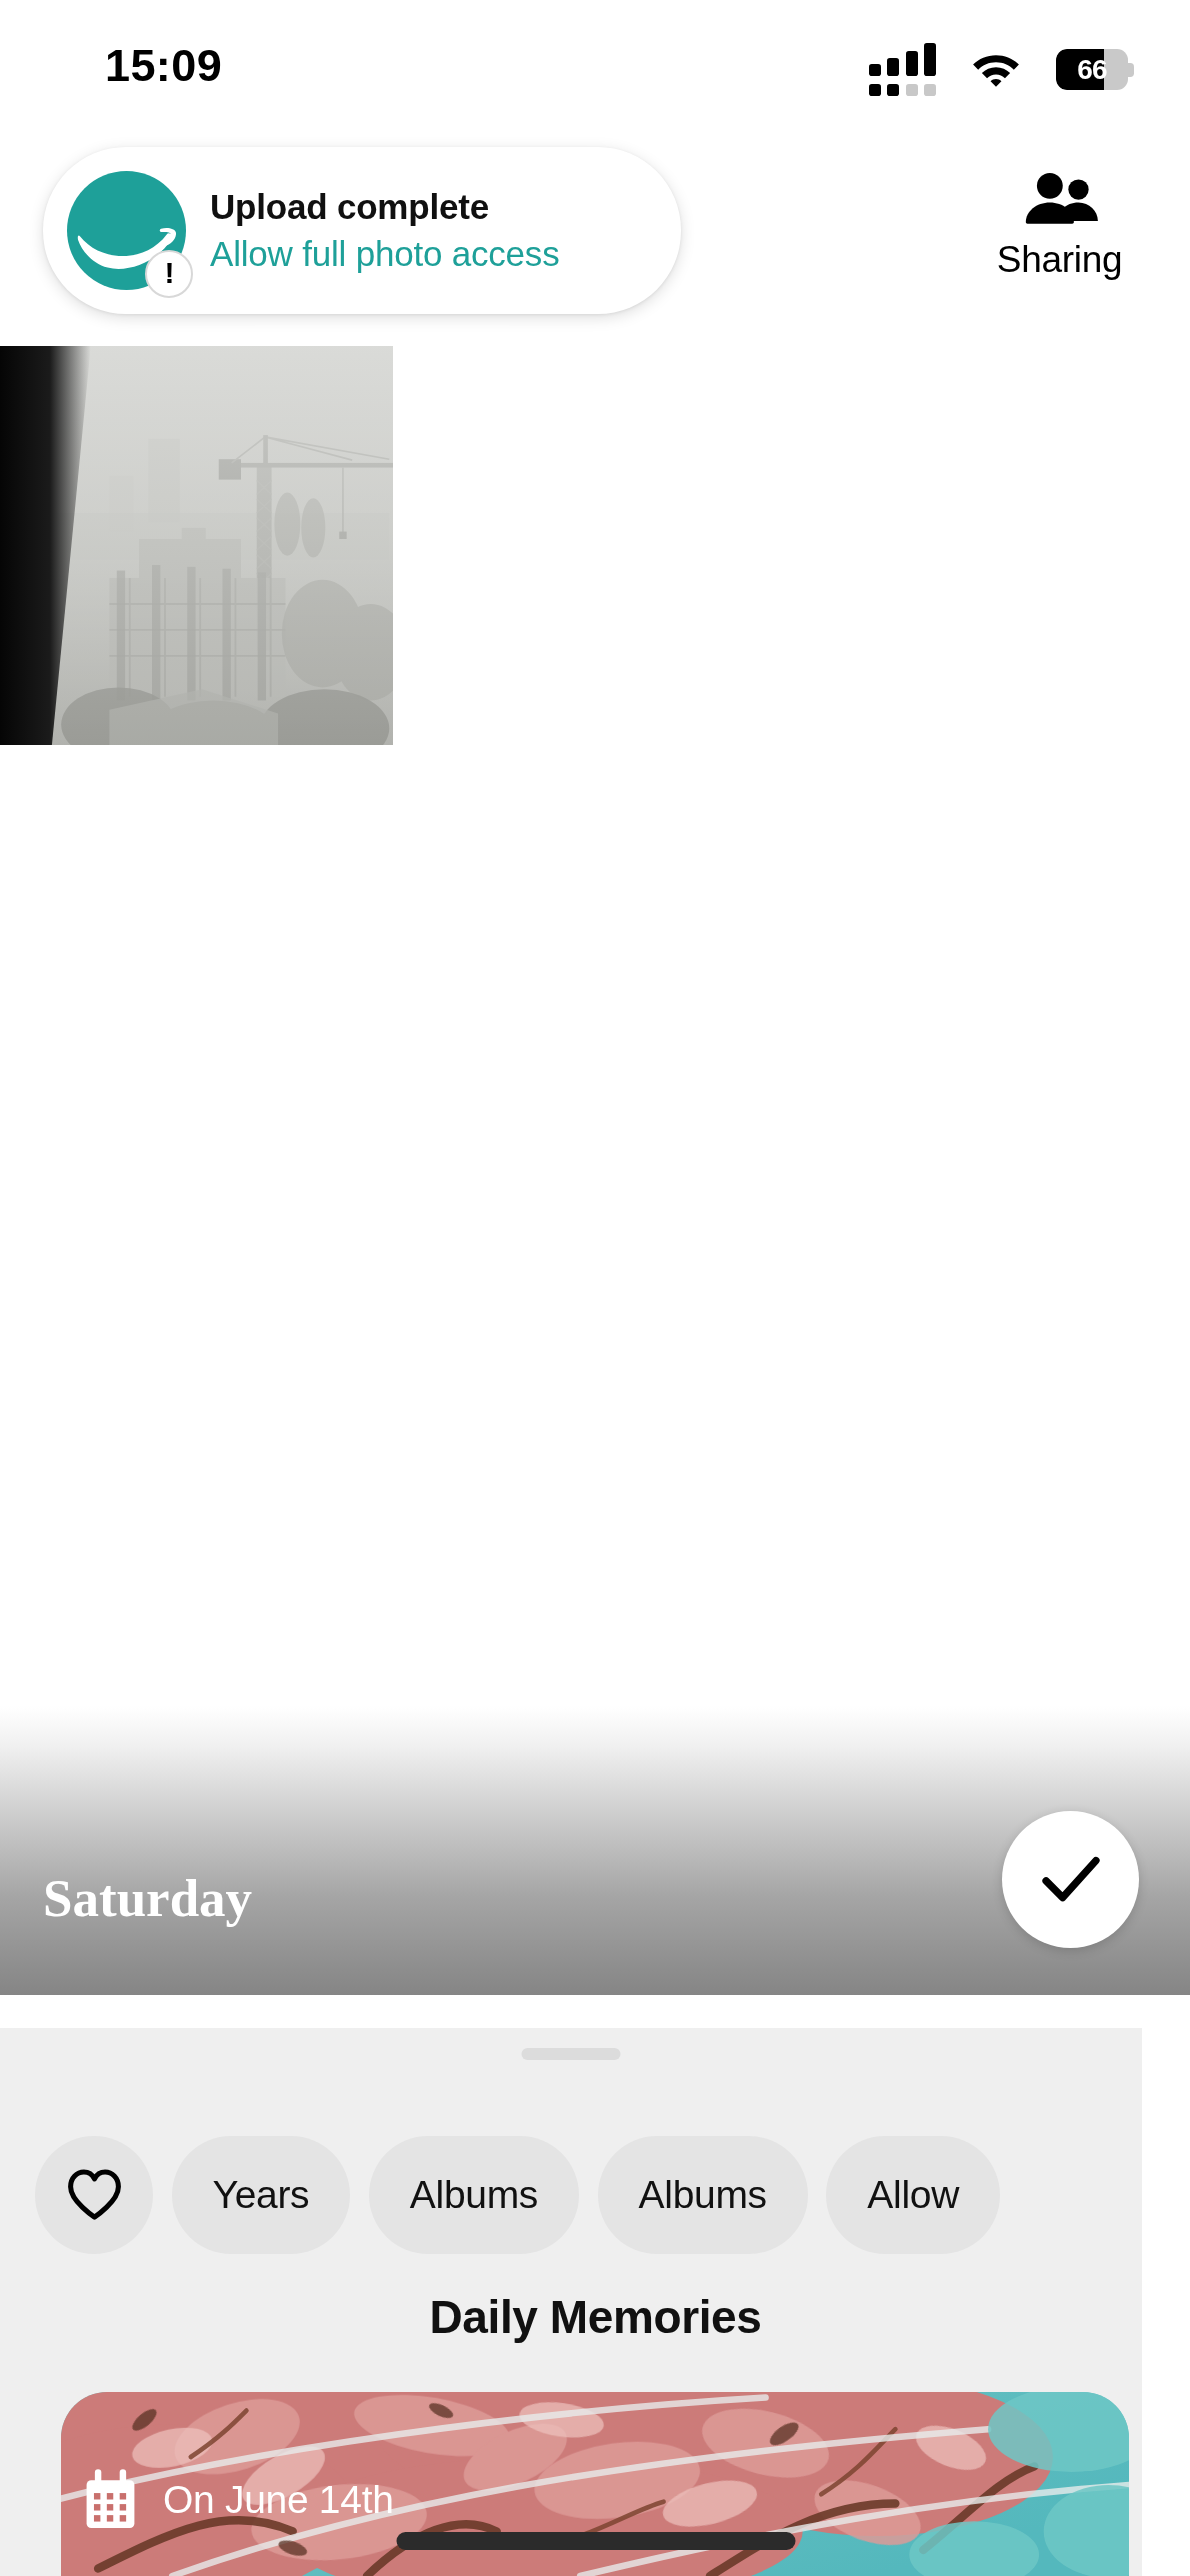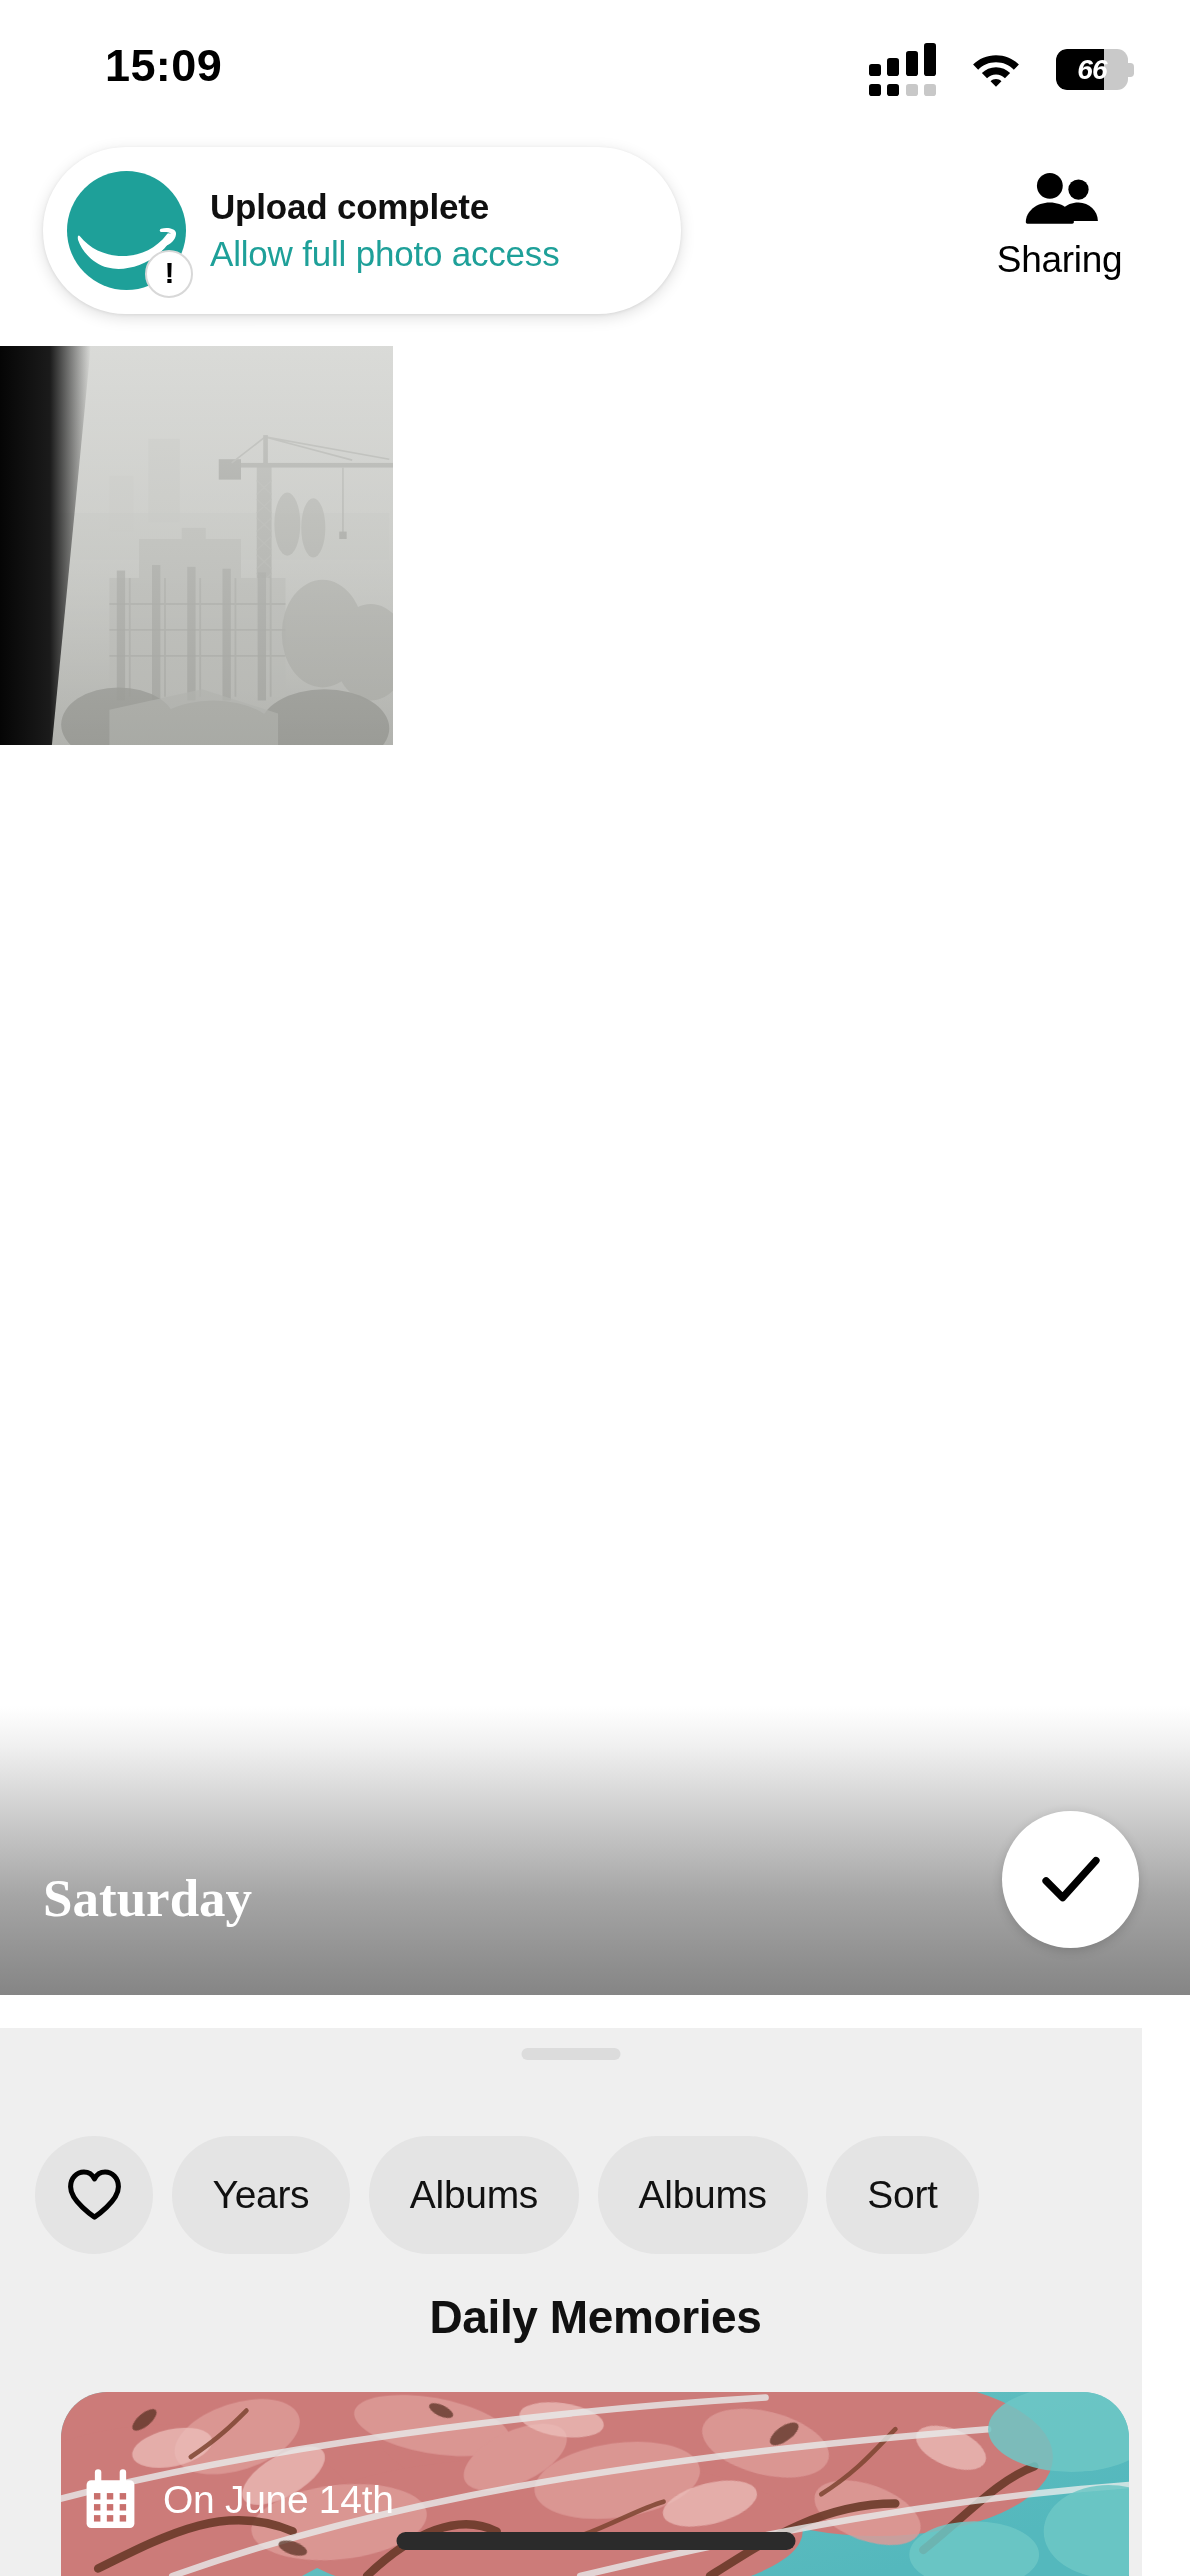--- a/index.html
+++ b/index.html
@@ -22,21 +22,21 @@
     position:absolute; top:0; left:0;
     width:1191px; height:116px;
   }
   #status-time {
     position:absolute; left:105px; top:40px;
     font-size:45px; font-weight:bold; color:#000;
     letter-spacing:0.4px;
   }
   #status-right {
     position:absolute; right:57px; top:43px;
-    display:flex; align-items:center; gap:36px;font-style:italic;
+    display:flex; align-items:center; gap:36px;
   }
   .signal-grid {
     display:grid;
     grid-template-columns:repeat(4, 12px);
     grid-template-rows:33px 16.7px;
     gap:3.7px 6.5px;
     align-items:end;
   }
   .sig-top { background:#000; border-radius:2.8px; align-self:end; }
   .sig-top.b1 { height:12px; }
@@ -386,21 +386,21 @@
 
     <div id="chips-row">
       <div class="chip icon-chip">
         <svg viewBox="0 0 62 58">
           <path d="M31 53 C31 53 5 36 5 20 C5 10 12 4 19.5 4 C25 4 29 7.5 31 11.5 C33 7.5 37 4 42.5 4 C50 4 57 10 57 20 C57 36 31 53 31 53 Z" fill="none" stroke="#000" stroke-width="5.5" stroke-linejoin="round"></path>
         </svg>
       </div>
       <div class="chip">Years</div>
       <div class="chip">Albums</div>
       <div class="chip">Albums</div>
-      <div class="chip">Sort</div>
+      <div class="chip">Allow</div>
     </div>
   </div>
 
   <div id="memories-title">Daily Memories</div>
 
   <div id="memory-card">
     <svg viewBox="0 0 1152 198" preserveAspectRatio="none">
       <defs>
         <linearGradient id="skyteal" x1="0" y1="0" x2="1" y2="0.6">
           <stop offset="0%" stop-color="#6ec7c6"></stop>

